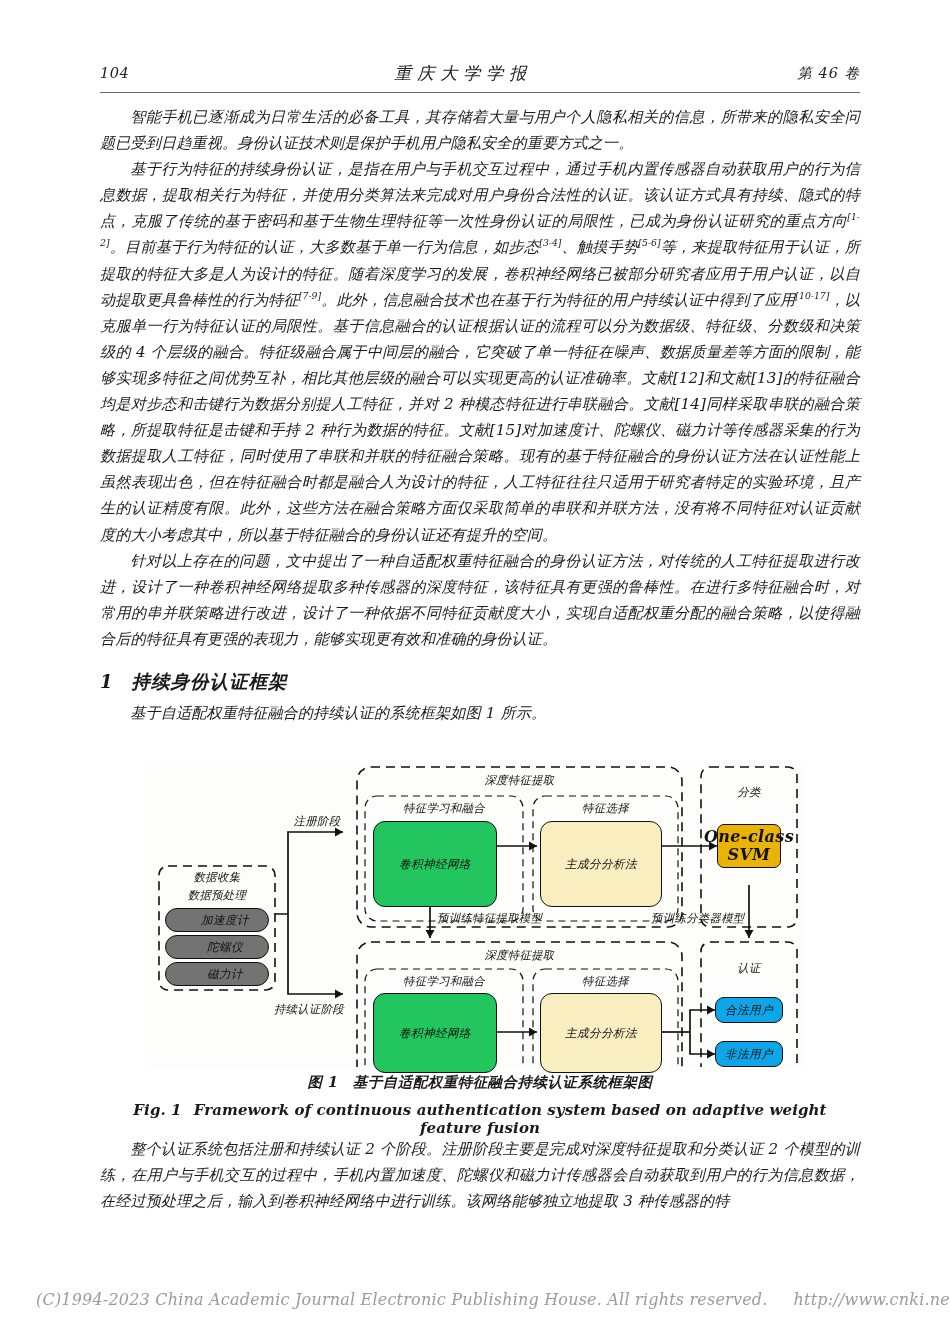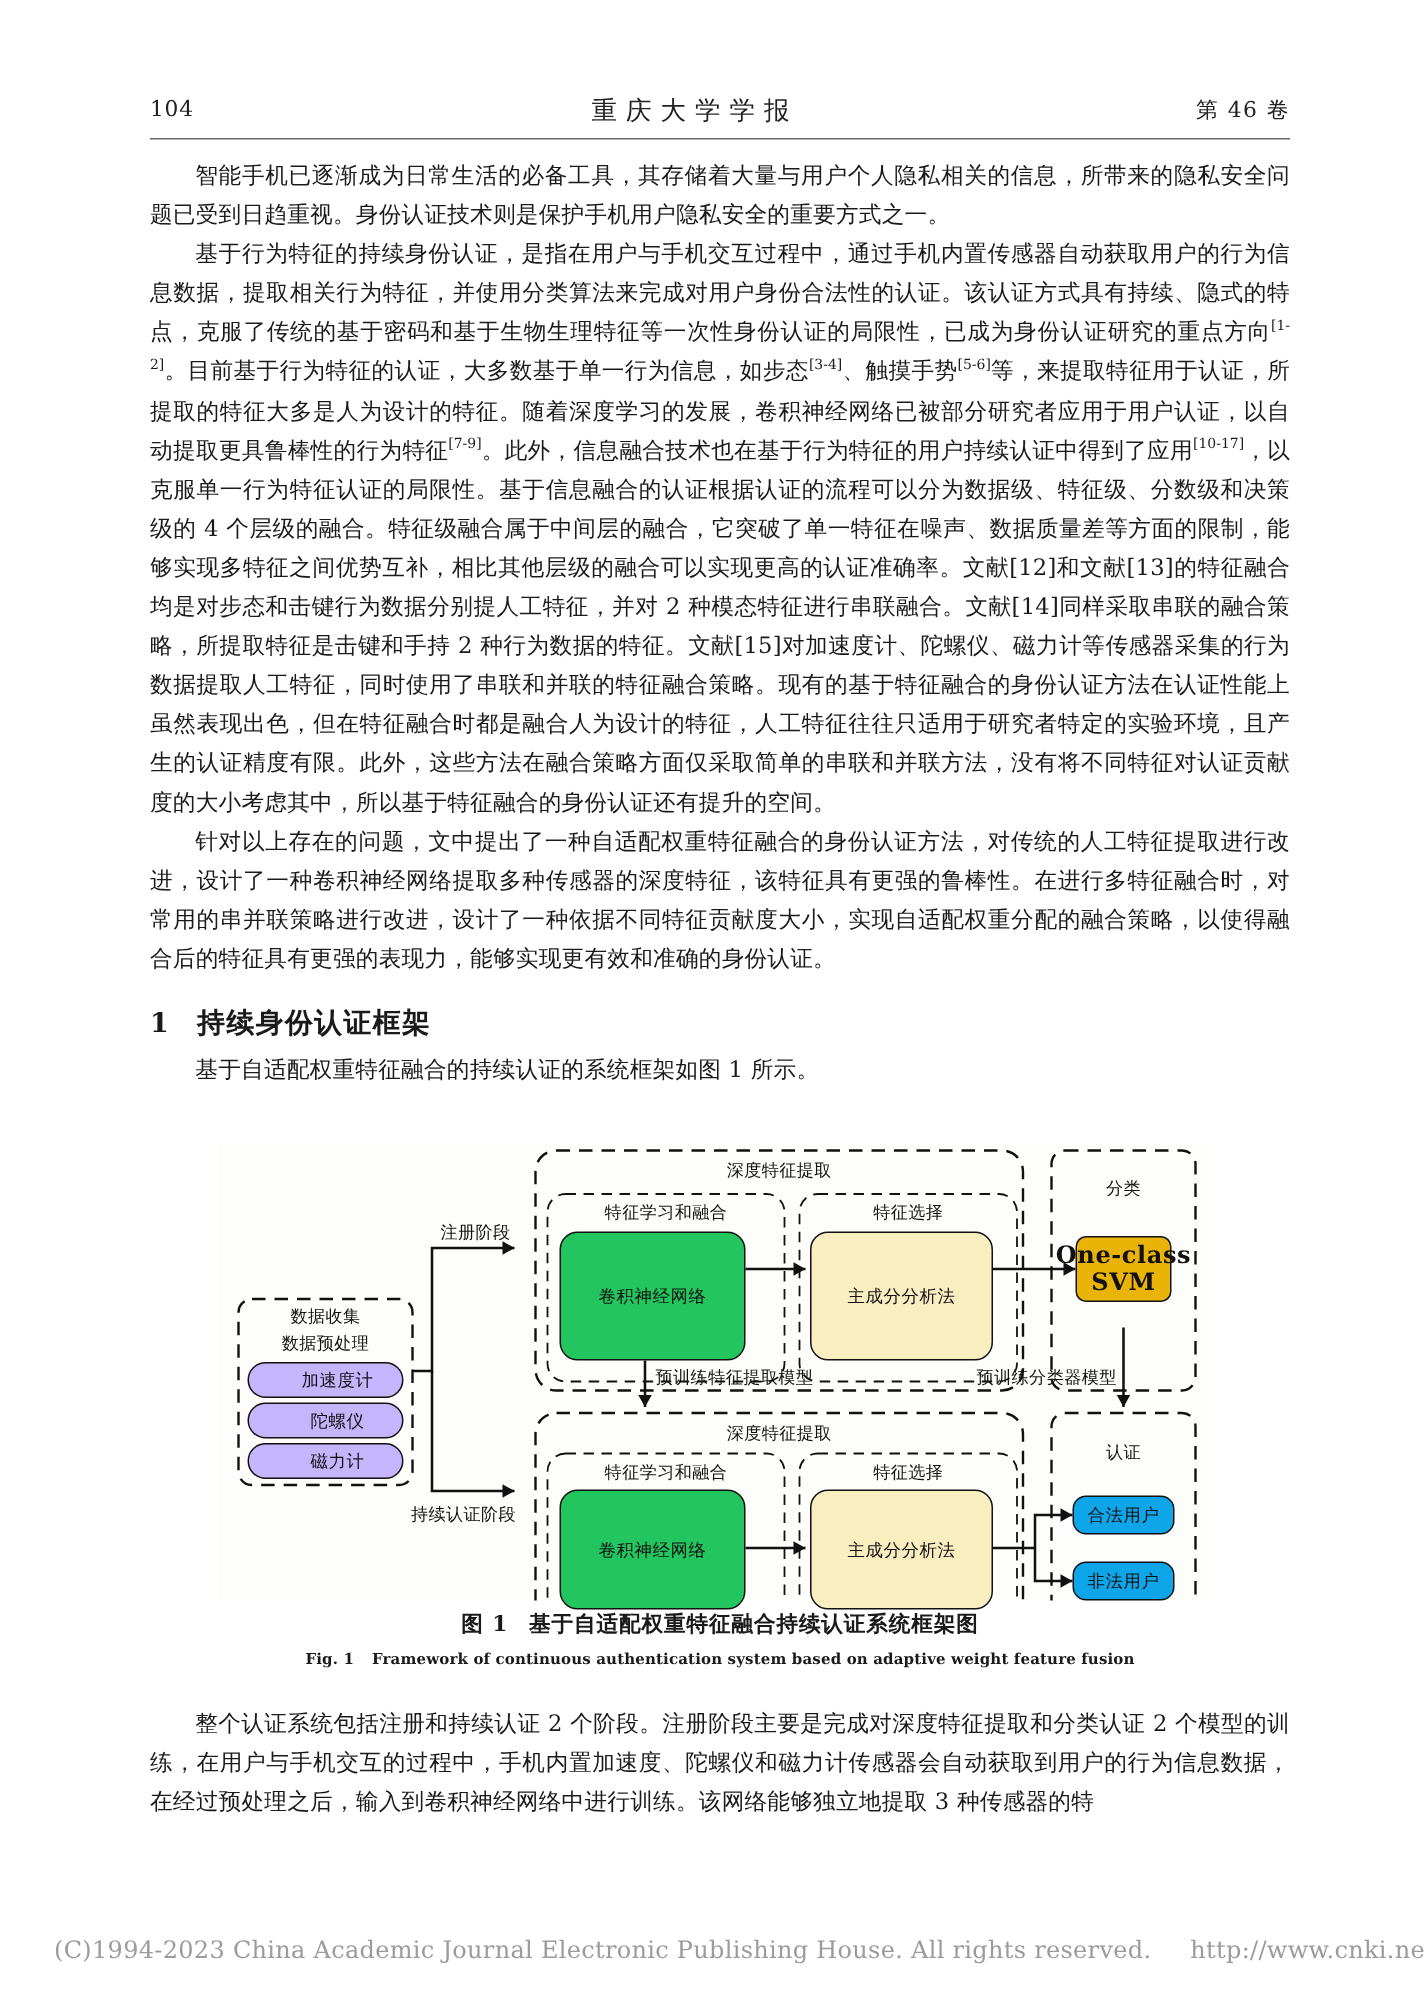--- a/index.html
+++ b/index.html
@@ -14,20 +14,21 @@
     font-family: "DejaVu Serif", "Liberation Serif", serif;
     color: #1a1a1a;
     overflow: hidden;
   }
 
   .page {
     position: absolute;
     inset: 0;
     width: 950px;
     height: 1344px;
+    font-style: italic;
   }
 
   
   .running-head {
     position: absolute;
     top: 58px;
     left: 100px;
     width: 760px;
     height: 30px;
     display: flex;
@@ -135,21 +136,21 @@
     justify-content: center;
     font-size: 11.6px;
     color: #111;
     border: 1.4px solid #111;
     box-sizing: border-box;
     white-space: nowrap;
     letter-spacing: 0.4px;
   }
   .dbox.green  { background: #22c55e; border-radius: 12px; }
   .dbox.yellow { background: #f8eec0; border-radius: 12px; }
-  .dbox.cyan   { background: #c4b5fd; border-radius: 14px; padding-left: 16px; }
+  .dbox.cyan   { background: #737373; border-radius: 14px; padding-left: 16px; }
   .dbox.blue   { background: #0ea5e9; border-radius: 9px; }
   .dbox.gold   { background: #eab308; border-radius: 7px;
                  flex-direction: column; line-height: 1.15;
                  font-family: "DejaVu Serif","Liberation Serif",serif;
                  font-weight: bold; font-size: 16px; }
 
   
   .caption {
     position: absolute;
     top: 1073px;
@@ -158,21 +159,21 @@
     text-align: center;
   }
   .cap-cn {
     font-size: 14.4px;
     font-weight: bold;
     letter-spacing: 0.6px;
     margin-bottom: 9px;
   }
   .cap-cn .cap-num { margin-right: 14px; }
   .cap-en {
-    font-size: 10px;
+    font-size: 15px;
     font-weight: bold;
     letter-spacing: 0.1px;
   }
   .cap-en .cap-num { margin-right: 12px; }
 
   .content-bottom {
     position: absolute;
     top: 1136px;
     left: 100px;
     width: 760px;

